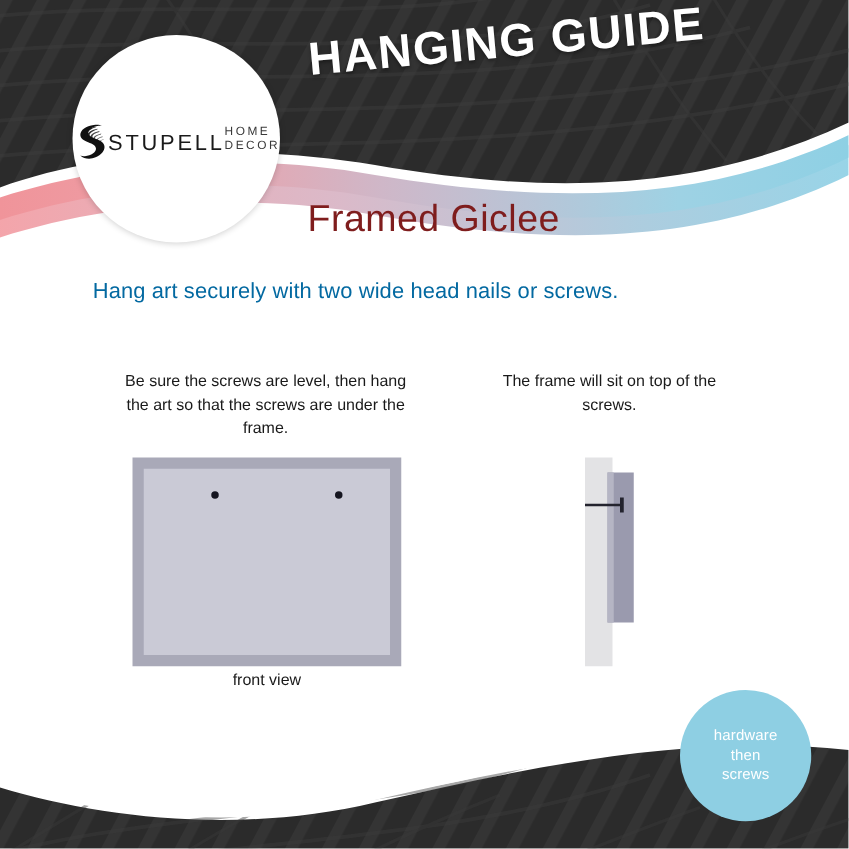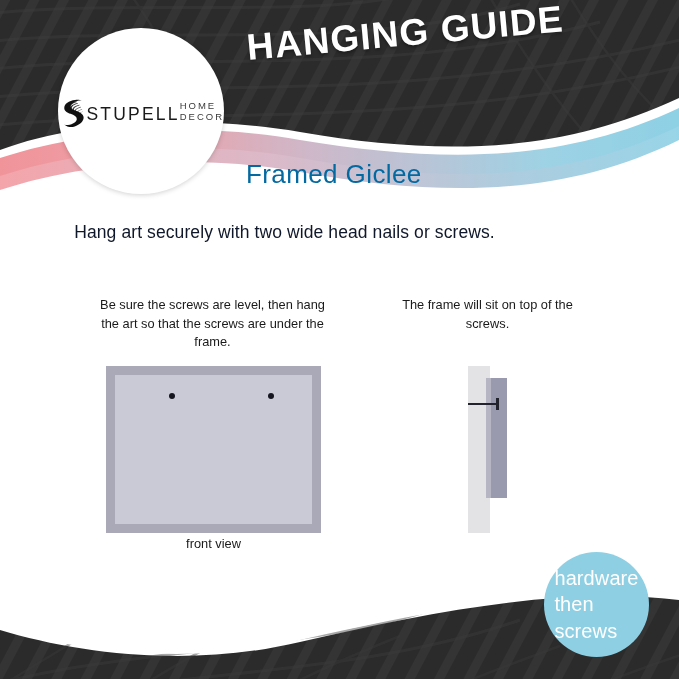--- a/index.html
+++ b/index.html
@@ -38,28 +38,28 @@
     font-size:37px;font-weight:bold;color:#ffffff;
     letter-spacing:1.2px;
     transform:rotate(-5.2deg);transform-origin:left center;
     text-shadow:0 2px 3px rgba(0,0,0,0.35);
     z-index:5;white-space:nowrap;
   }
 
   
   .subtitle{
     position:absolute;left:246px;top:159px;
-    font-size:26px;color:#0369a1;letter-spacing:0.4px;
+    font-size:30px;color:#7f1d1d;letter-spacing:0.4px;
     font-weight:300;z-index:5;white-space:nowrap;
   }
 
   
   .lead{
     position:absolute;left:0;top:222px;width:569px;text-align:center;
-    font-size:17.5px;color:#0f172a;letter-spacing:0.1px;z-index:5;
+    font-size:17.5px;color:#0369a1;letter-spacing:0.1px;z-index:5;
   }
 
   
   .col-caption{
     position:absolute;text-align:center;font-size:12.8px;color:#1a1a1a;
     line-height:1.45;z-index:5;
   }
   #cap-left{left:100px;top:296px;width:225px;}
   #cap-right{left:390px;top:296px;width:195px;}
 
@@ -110,21 +110,21 @@
   #label-side{left:425px;top:560px;width:140px;}
 
   
   .badge{
     position:absolute;left:544px;top:552px;width:105px;height:105px;
     border-radius:50%;background:#8ecfe3;
     display:flex;align-items:center;justify-content:center;
     z-index:8;
   }
   .badge-text{
-    color:#ffffff;font-size:20px;line-height:1.32;text-align:left;
+    color:#ffffff;font-size:12px;line-height:1.32;text-align:center;
     letter-spacing:0.1px;
   }
 </style>
 </head>
 <body>
 
 <div id="stage">
 
   <svg class="wave-layer" viewBox="0 0 679 679">
     <defs>

